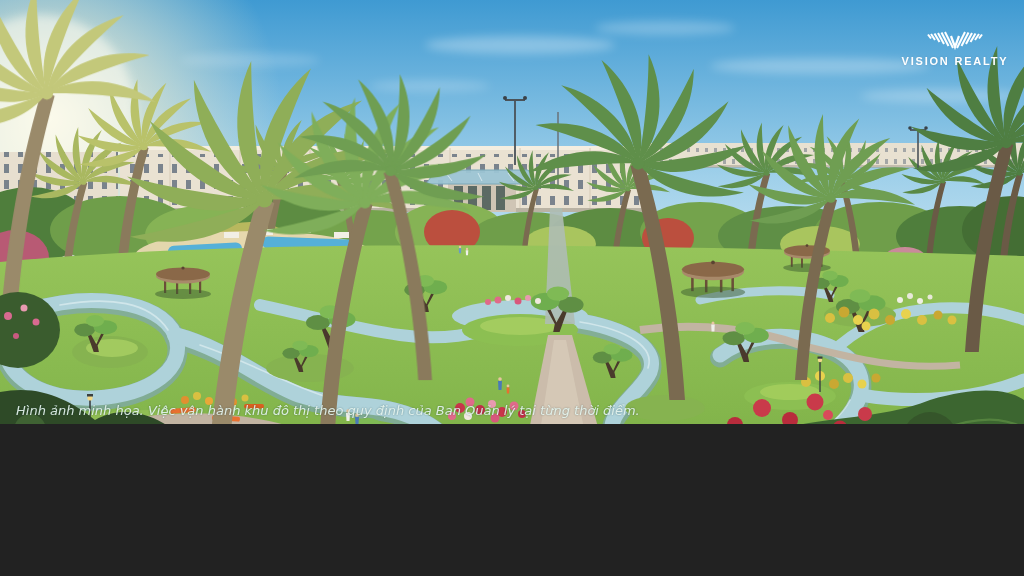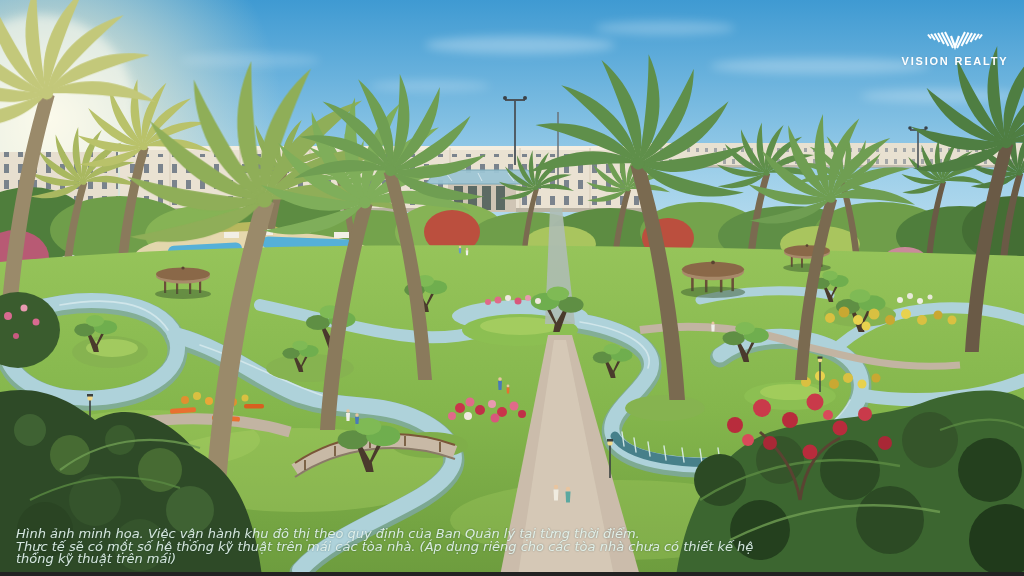--- a/index.html
+++ b/index.html
@@ -1,16 +1,16 @@
 <!DOCTYPE html>
 <html><head>
 <meta charset="utf-8">
 <style>
   html,body{margin:0;padding:0;background:#222;}
-  .stage{position:relative;width:1024px;height:572px;overflow:hidden;
+  .stage{position:relative;width:1024px;height:424px;overflow:hidden;
          font-family:"Liberation Sans",sans-serif;background:#4d7c0f;}
   .stage svg.scene{position:absolute;left:0;top:0;}
   .logo{position:absolute;top:20px;left:899px;width:112px;text-align:center;color:#fff;}
   .logo .emblem{display:block;margin:0 auto;}
   .logo .logo-text{font-family:"Liberation Sans",sans-serif;font-weight:bold;
                    font-size:11px;letter-spacing:1.8px;margin-top:3px;white-space:nowrap;
                    text-shadow:0 0 2px rgba(60,110,150,.35);}
   .disclaimer{position:absolute;left:16px;bottom:7px;width:760px;
               font-family:"DejaVu Sans",sans-serif;font-style:italic;
               font-size:13px;line-height:12.2px;color:#e3f2ec;opacity:.93;
@@ -548,15 +548,14 @@
       <line x1="70" y1="20" x2="74" y2="14"></line>
       <line x1="74" y1="18.5" x2="77" y2="14.5"></line>
       <polyline points="46,16 50,27 54,16" stroke-width="2.2"></polyline>
     </g>
   </svg>
   <div class="logo-text">VISION REALTY</div>
 </div>
 
 <div class="disclaimer">
   <div>Hình ảnh minh họa. Việc vận hành khu đô thị theo quy định của Ban Quản lý tại từng thời điểm.</div>
-  <div>Thực tế sẽ có một số hệ thống kỹ thuật trên mái các tòa nhà. (Áp dụng riêng cho các tòa nhà chưa có thiết kế hệ thống kỹ thuật trên mái)</div>
 </div>
 </div>
 
 </body></html>

